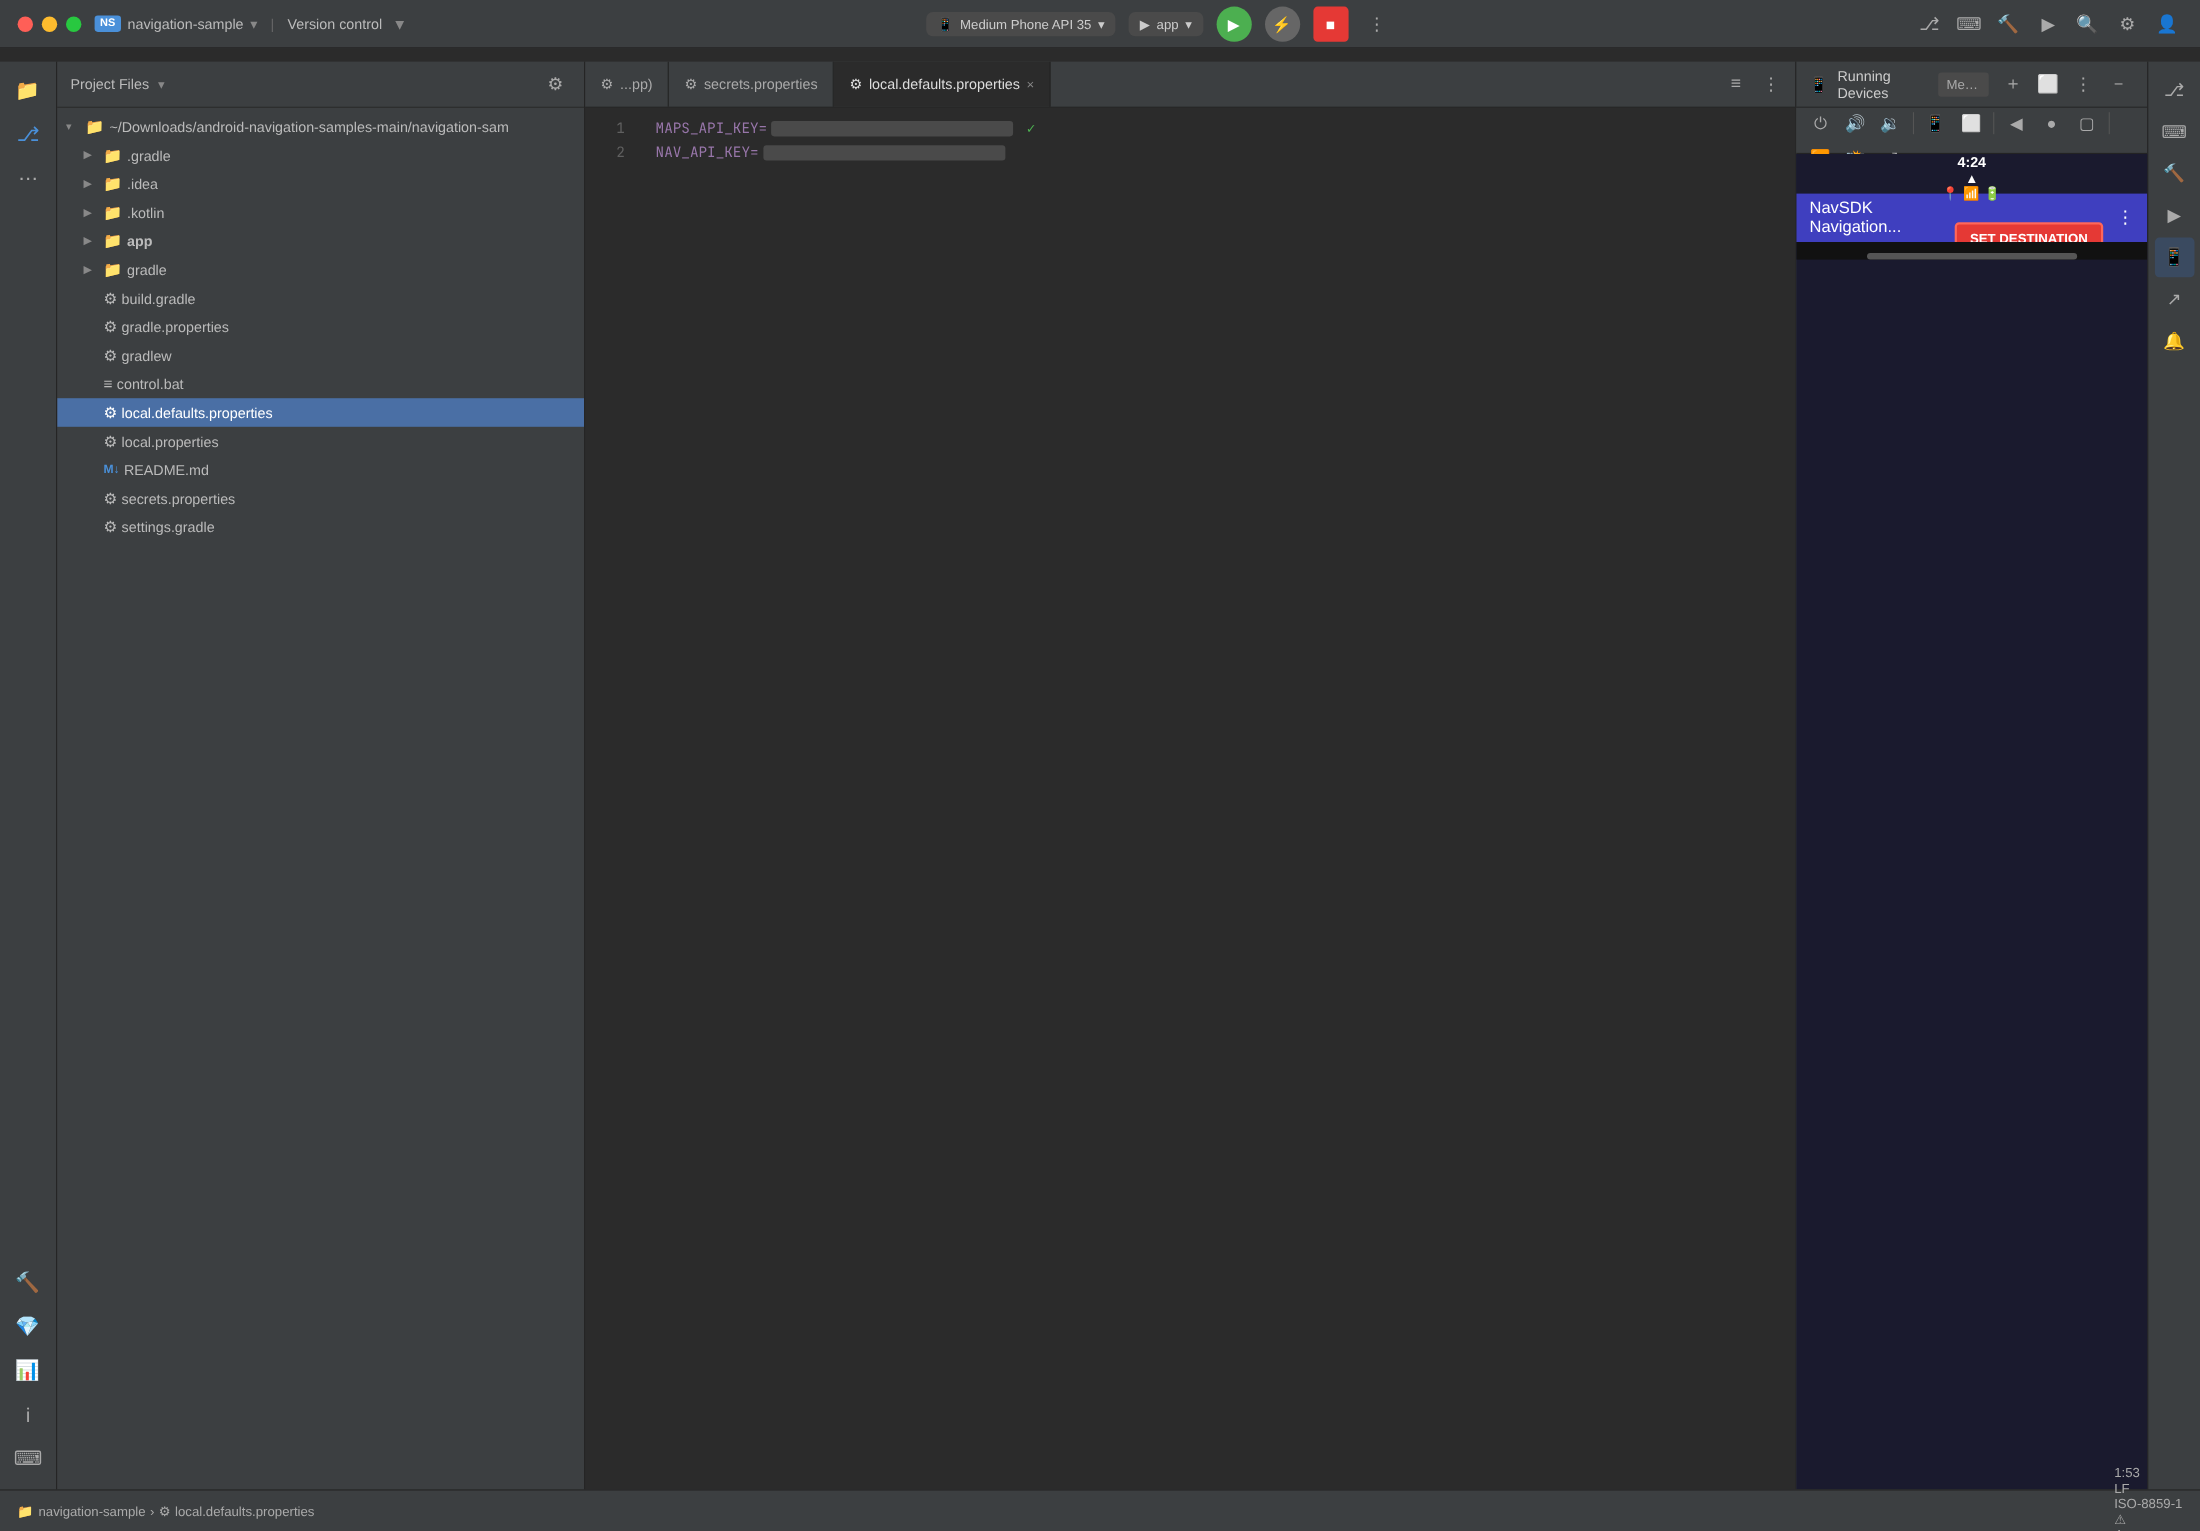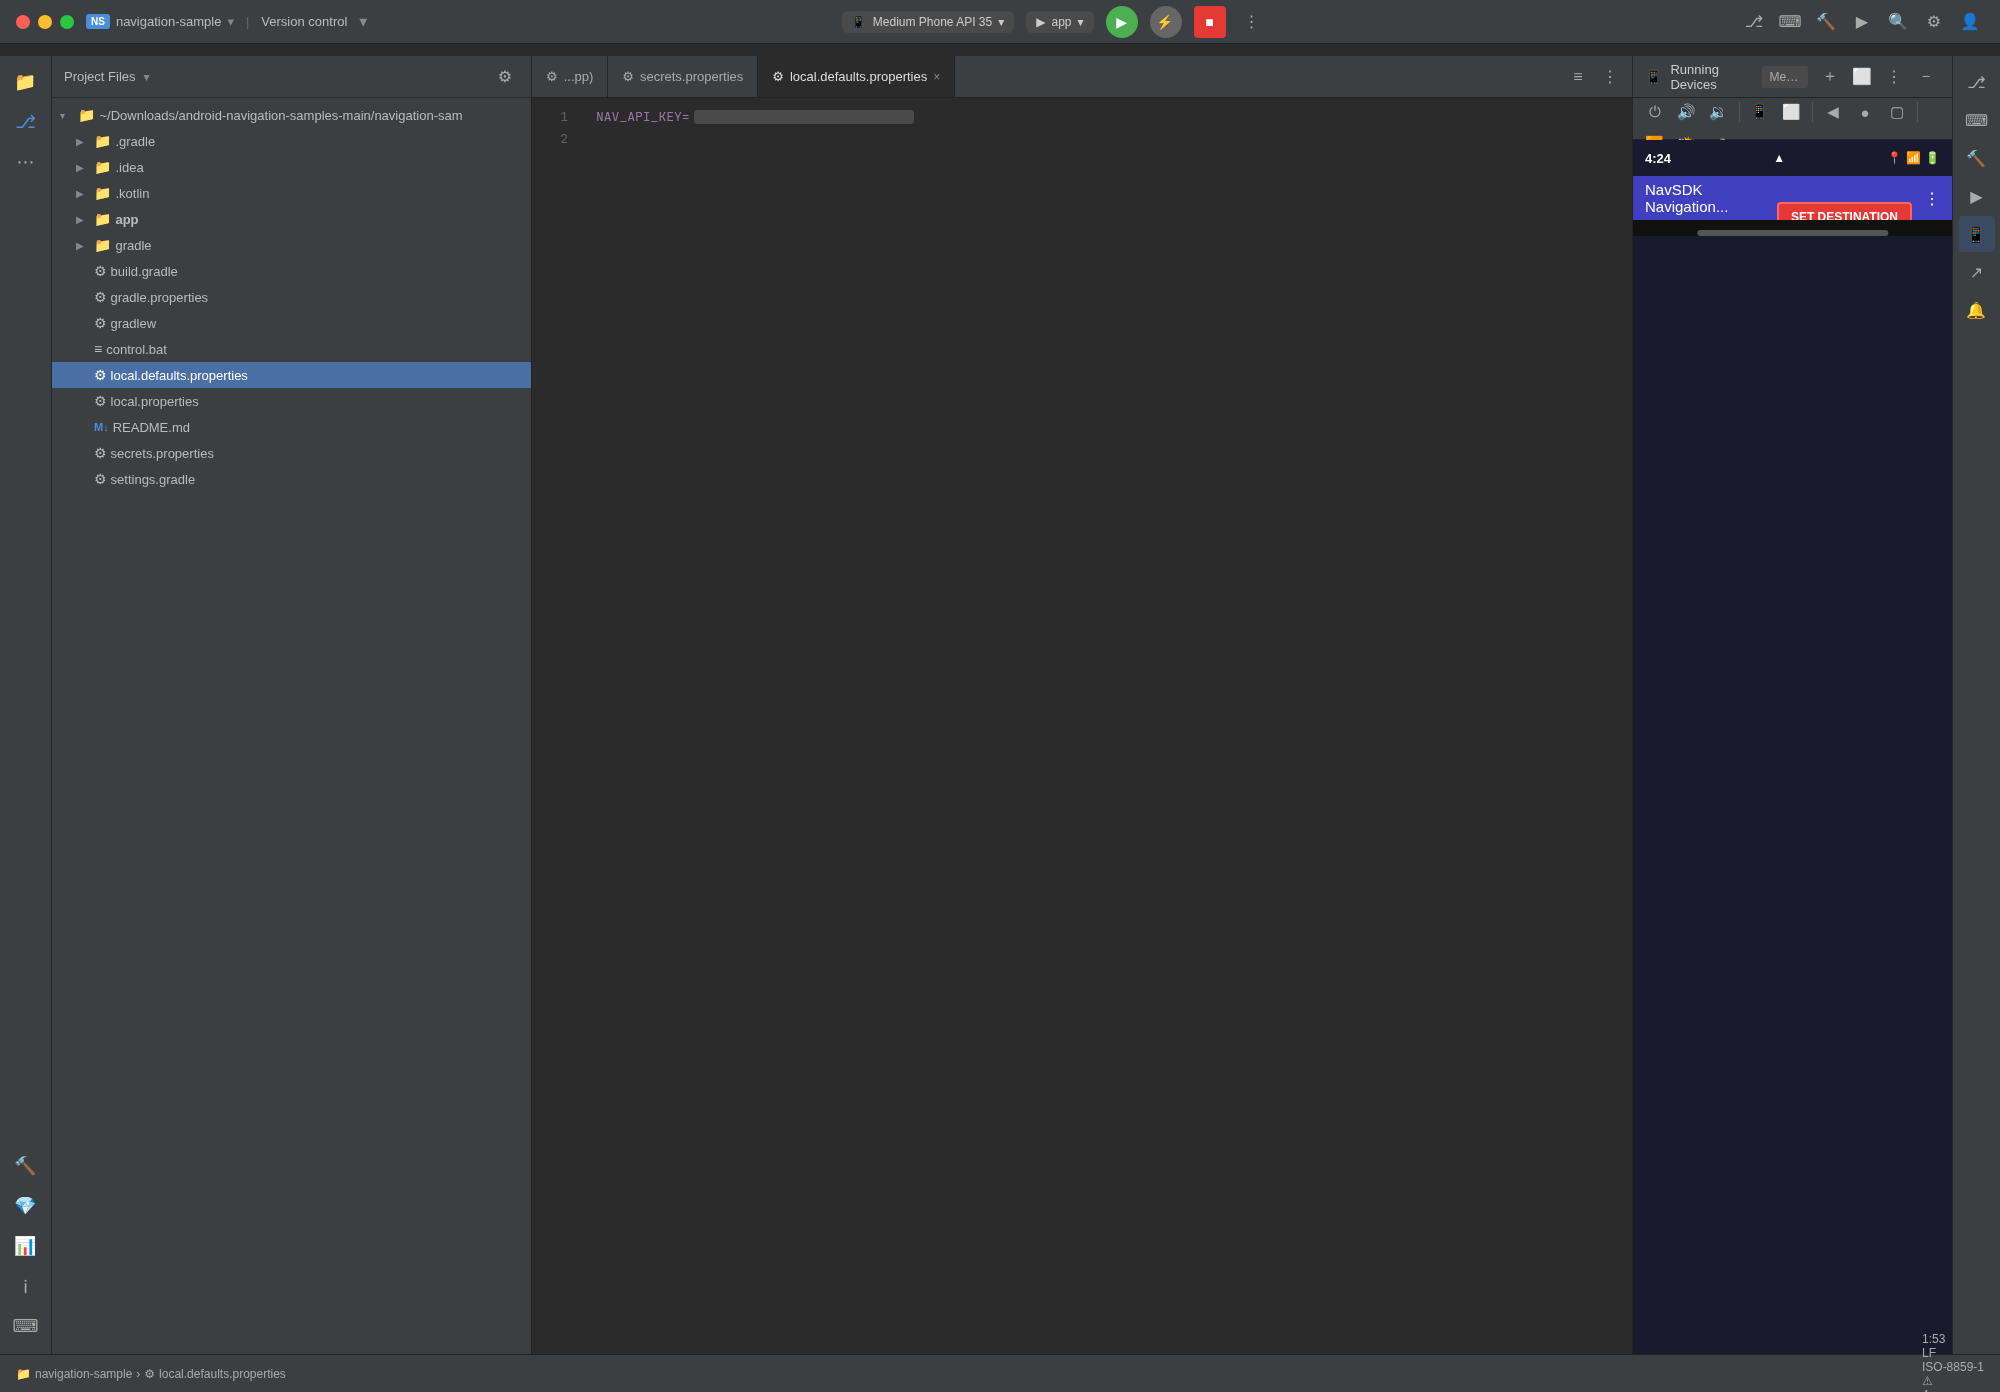--- a/index.html
+++ b/index.html
@@ -364,20 +364,21 @@
       position: relative;
       overflow: hidden;
     }
     .phone-status-bar {
       height: 36px;
       background: #1a1a2e;
       display: flex;
       align-items: center;
       padding: 0 12px;
       justify-content: space-between;
+      flex-direction: column;
     }
     .status-time { color: white; font-size: 13px; font-weight: 600; }
     .status-icons { display: flex; gap: 4px; align-items: center; color: white; font-size: 12px; }
 
     .phone-app-bar {
       height: 44px;
       background: #3f3fbf;
       display: flex;
       align-items: center;
       padding: 0 12px;
@@ -658,20 +659,25 @@
         <div class="icon-btn">≡</div>
         <div class="icon-btn">⋮</div>
       </div>
     </div>
     <div class="code-editor">
       <div class="line-numbers">
         <div>1</div>
         <div>2</div>
       </div>
       <div class="code-content">
+        <div class="code-line">
+          <span class="code-key">MAPS_API_KEY=</span>
+          <span class="code-value-hidden"></span>
+          <span class="check-mark">✓</span>
+        </div>
         <div class="code-line">
           <span class="code-key">NAV_API_KEY=</span>
           <span class="code-value-hidden"></span>
         </div>
       </div>
     </div>
   </div>
 
   <div class="running-devices-panel">
     <div class="rd-header">

